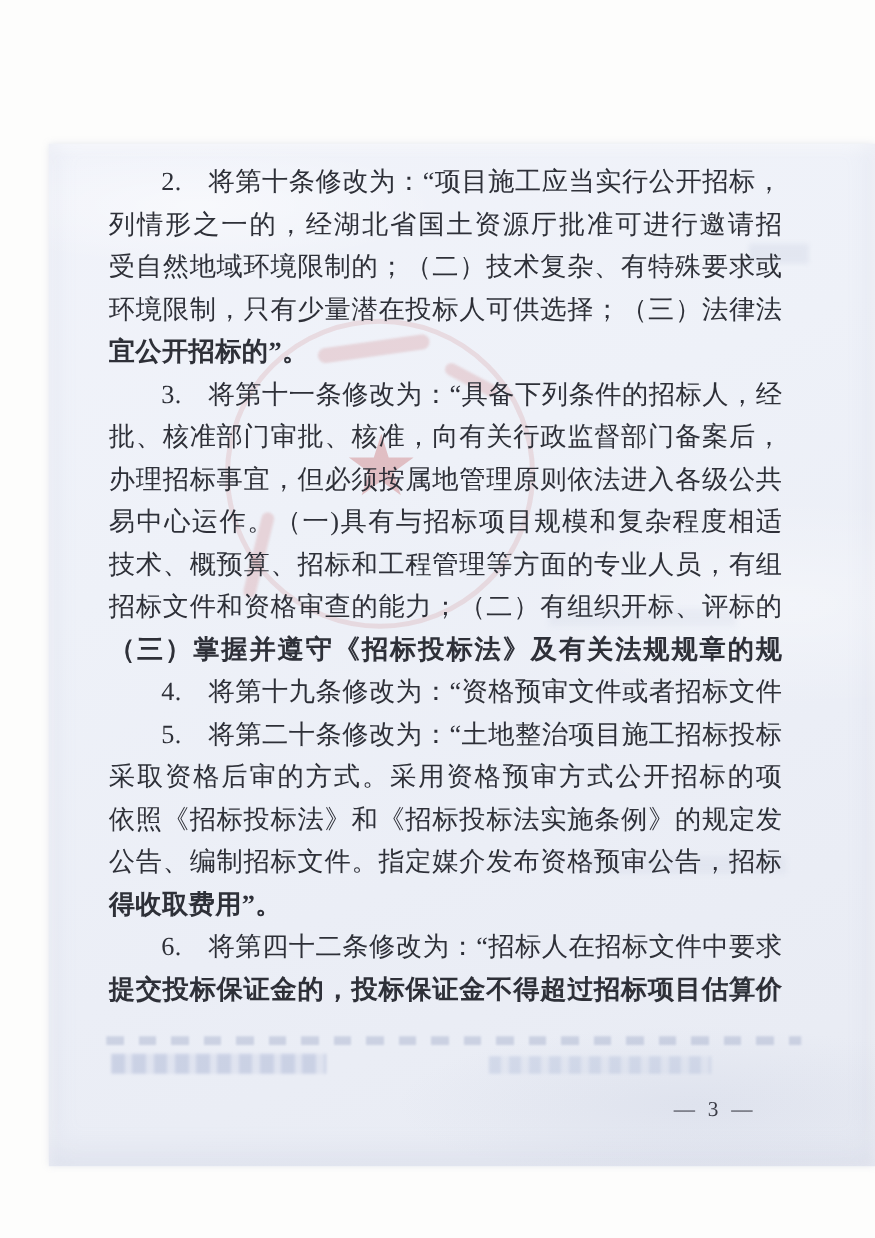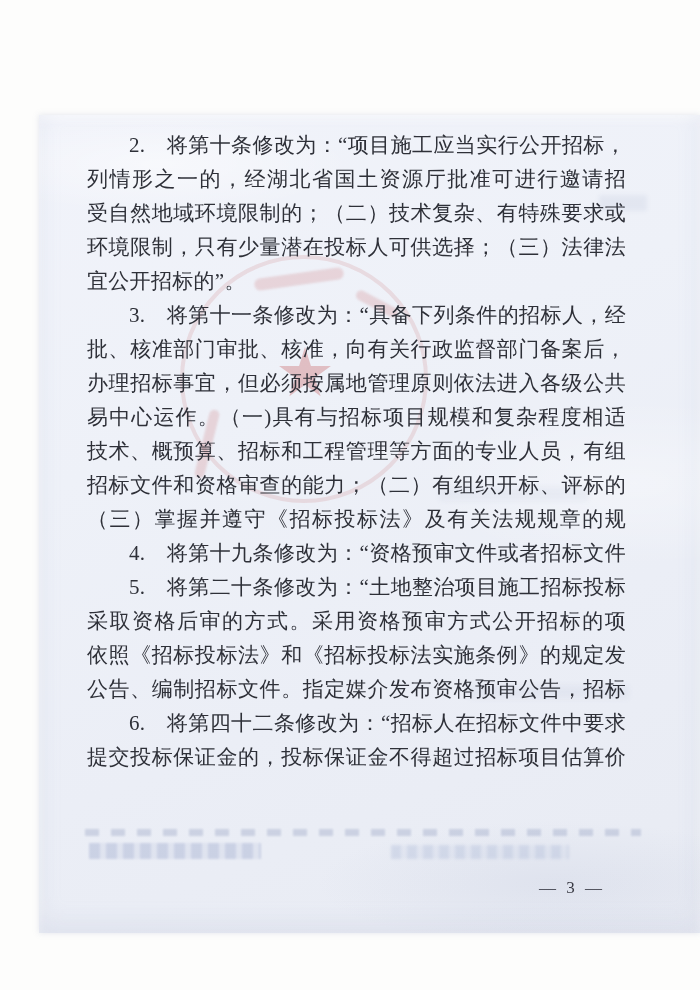--- a/index.html
+++ b/index.html
@@ -25,21 +25,21 @@
   .text-block{
     position:absolute;left:48px;top:13px;width:539px;
     color:#2e3038;z-index:5;
   }
   .line{
     height:34px;line-height:34px;font-size:21px;
     text-align:justify;text-align-last:justify;
     overflow:hidden;letter-spacing:.3px;
   }
   .line.first{text-indent:42px;}
-  .line.lastline{text-align-last:left;}
+  .line.lastline{text-align-last:left;font-weight:bold;}
   
   .seal{
     position:absolute;left:141px;top:140px;width:240px;height:240px;
     border:4px solid rgba(196,84,84,.15);border-radius:50%;
     z-index:2;filter:blur(.6px);
   }
   .seal .star{
     position:absolute;left:94px;top:88px;width:54px;height:54px;
     background:rgba(193,72,72,.30);
     clip-path:polygon(50% 0%,61% 35%,98% 35%,68% 57%,79% 91%,50% 70%,21% 91%,32% 57%,2% 35%,39% 35%);
@@ -106,18 +106,19 @@
       <div class="line">办理招标事宜，但必须按属地管理原则依法进入各级公共资源交</div>
       <div class="line">易中心运作。（一)具有与招标项目规模和复杂程度相适应的工程</div>
       <div class="line">技术、概预算、招标和工程管理等方面的专业人员，有组织编制</div>
       <div class="line">招标文件和资格审查的能力；（二）有组织开标、评标的能力；</div>
       <div class="line lastline">（三）掌握并遵守《招标投标法》及有关法规规章的规定。</div>
       <div class="line first">4.　将第十九条修改为：“资格预审文件或者招标文件的发售</div>
       <div class="line first">5.　将第二十条修改为：“土地整治项目施工招标投标原则上</div>
       <div class="line">采取资格后审的方式。采用资格预审方式公开招标的项目，应当</div>
       <div class="line">依照《招标投标法》和《招标投标法实施条例》的规定发布招标</div>
       <div class="line">公告、编制招标文件。指定媒介发布资格预审公告，招标公告不</div>
+      <div class="line lastline">得收取费用”。</div>
       <div class="line first">6.　将第四十二条修改为：“招标人在招标文件中要求投标人</div>
       <div class="line lastline">提交投标保证金的，投标保证金不得超过招标项目估算价的 2%，</div>
     </div>
 
   <div class="footer">— 3 —</div>
 </div>
 
 </body></html>

